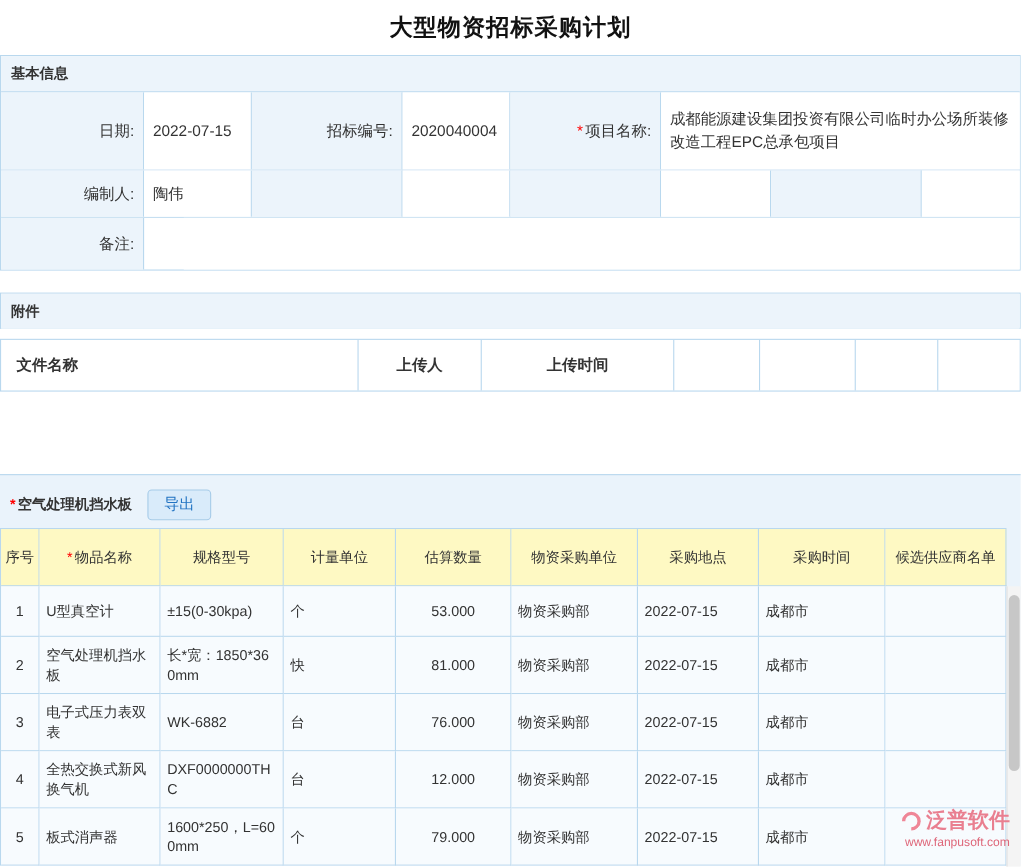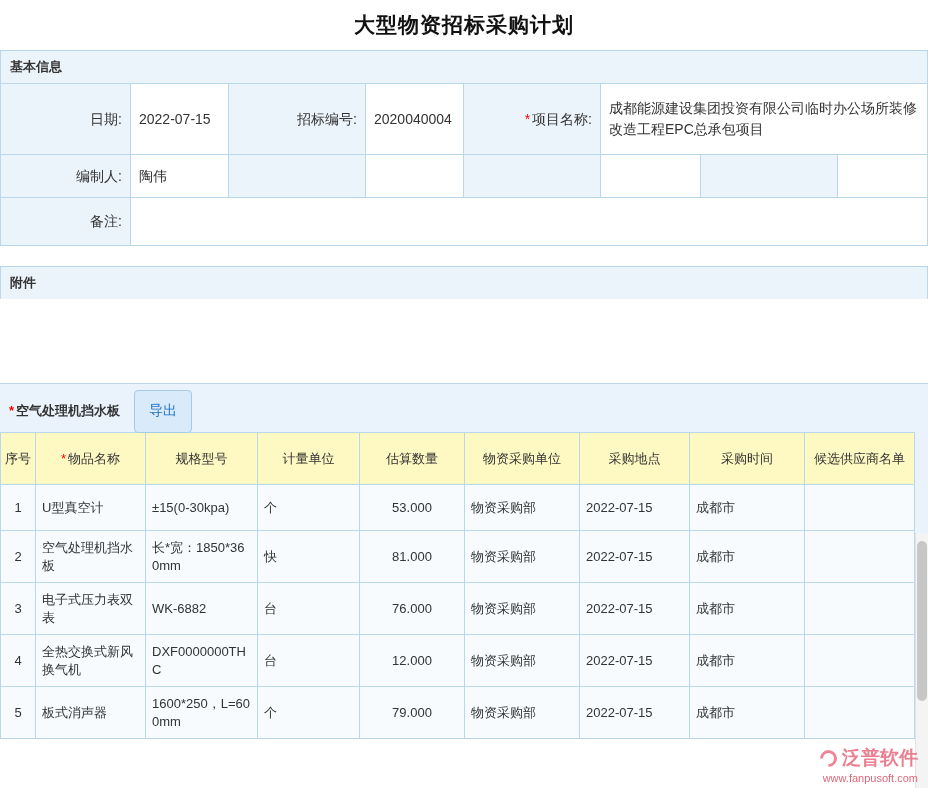--- a/index.html
+++ b/index.html
@@ -49,21 +49,21 @@
   .acell:last-child { border-right:none; }
   .acell.first { justify-content:flex-start; padding-left:14px; }
   
   .detail-region {
     position:relative; height:356px; background:#eaf3fb;
     border-top:1px solid #b9d8ee; padding-top:12px; overflow:hidden;
   }
   .detail-bar { height:30px; display:flex; align-items:center; padding:0 9px; margin-bottom:6px; }
   .detail-bar-title { font-size:13px; font-weight:bold; color:#333; }
   .export-btn {
-    margin-left:14px; height:43px; padding:0 14px; background:#d9ebfa;
+    margin-left:14px; height:28px; padding:0 14px; background:#d9ebfa;
     border:1px solid #a6cbe8; border-radius:4px; color:#2173c2; font-size:14px;
     cursor:pointer; font-family:Liberation Mono, monospace;
   }
   .detail-table { width:915px; border-left:1px solid #b9d8ee; border-top:1px solid #b9d8ee; }
   .dt-row { display:grid; grid-template-columns:35px 110px 112px 102px 105px 115px 110px 115px 1fr; }
   .dt-cell {
     border-right:1px solid #b9d8ee; border-bottom:1px solid #b9d8ee;
     padding:8px 6px; font-size:13px; display:flex; align-items:center;
     line-height:1.35; word-break:break-all; background:#f7fbfe; min-height:46px;
   }
@@ -75,21 +75,21 @@
   
   .scrollbar {
     position:absolute; top:533px; right:0; width:13px; height:255px;
     background:#f4f4f4; border-left:1px solid #e2e2e2;
   }
   .scroll-thumb {
     position:absolute; top:8px; left:1px; width:10px; height:160px;
     background:#c7c7c7; border-radius:6px; cursor:pointer;
   }
   
-  .watermark { position:absolute; right:10px; bottom:4px; text-align:right; z-index:5; opacity:.95; }
+  .watermark { position:absolute; right:10px; bottom:16px; text-align:right; z-index:5; opacity:.95; }
   .wm-top { display:flex; align-items:center; justify-content:flex-end; gap:5px; }
   .wm-logo {
     width:17px; height:17px; border:3px solid #ef8092; border-left-color:transparent;
     border-radius:50%; transform:rotate(-45deg);
   }
   .wm-brand { font-size:19px; font-weight:bold; color:#e9798b; }
   .wm-url { font-size:11px; color:#dd5f72; margin-top:1px; }
 </style>
 </head>
 <body>
@@ -129,20 +129,29 @@
       <div class="fcell fvalue"></div>
     </div>
   </div>
 
   <div class="gap20"></div>
 
   <div class="bar-standalone">
     <div class="section-bar">附件</div>
   </div>
   <div class="gap9"></div>
+  <div class="attach-header">
+    <div class="acell first">文件名称</div>
+    <div class="acell">上传人</div>
+    <div class="acell">上传时间</div>
+    <div class="acell"></div>
+    <div class="acell"></div>
+    <div class="acell"></div>
+    <div class="acell"></div>
+  </div>
 
   <div class="spacer75"></div>
 
   <div class="detail-region">
     <div class="detail-bar">
       <span class="detail-bar-title"><span class="req">*</span><span>空气处理机挡水板</span></span>
       <button class="export-btn">导出</button>
     </div>
 
     <div class="detail-table">

